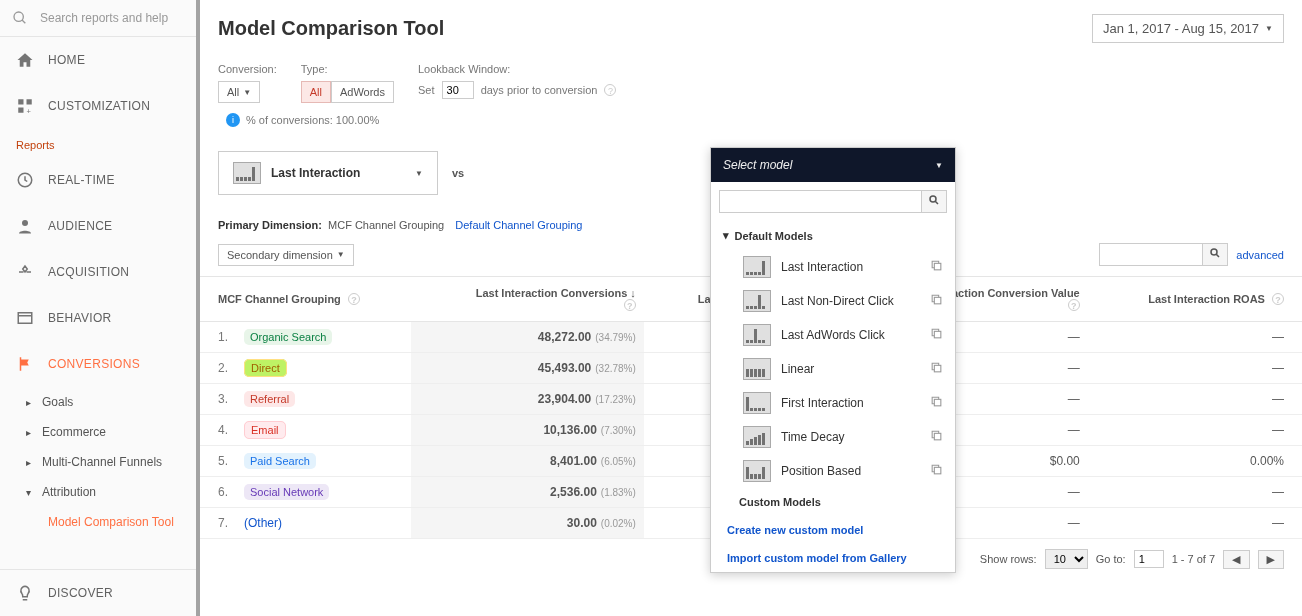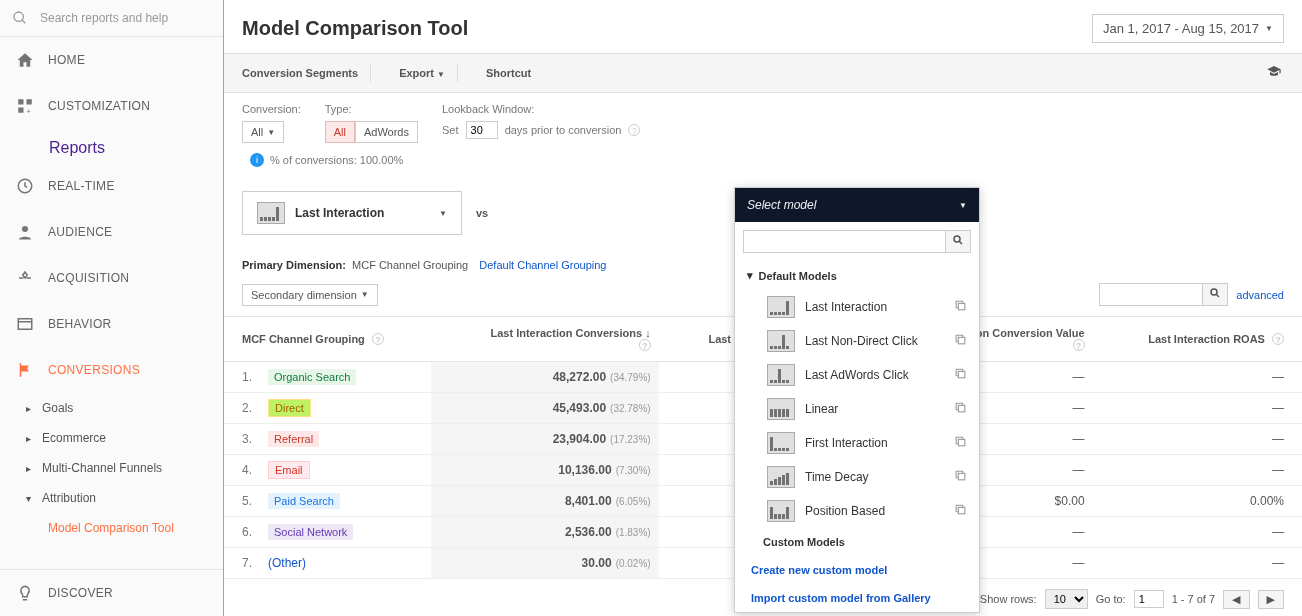--- a/index.html
+++ b/index.html
@@ -1,29 +1,29 @@
 <!DOCTYPE html>
 <html><head>
 <meta charset="utf-8">
 <style>
 * { box-sizing: border-box; margin: 0; padding: 0; }
 body { font-family: Arial, sans-serif; font-size: 12px; color: #333; background: #fff; width: 1302px; height: 616px; overflow: hidden; }
 
 .layout { display: flex; height: 100%; }
-.sidebar { width: 224px; background: #fafafa; border-right: 1px solid #a3a3a3; display: flex; flex-direction: column; }
+.sidebar { width: 200px; background: #fafafa; border-right: 4px solid #a3a3a3; display: flex; flex-direction: column; }
 .main { flex: 1; background: #fff; overflow: hidden; position: relative; }
 
 .search-bar { display: flex; align-items: center; padding: 10px 12px; border-bottom: 1px solid #e5e5e5; color: #999; }
 .search-bar svg { margin-right: 12px; }
 
 .nav-item { display: flex; align-items: center; padding: 14px 16px; color: #616161; font-size: 12px; text-transform: uppercase; font-weight: 500; cursor: pointer; letter-spacing: 0.3px; }
 .nav-item .icn { width: 18px; height: 18px; margin-right: 14px; display: flex; align-items: center; justify-content: center; }
 .nav-item.active { color: #ff7043; }
 
-.section-label { padding: 10px 16px 6px; color: #4c1d95; font-size: 16px; margin-left: 33px; }
+.section-label { padding: 10px 16px 6px; color: #c2410c; font-size: 11px; }
 .sub-item { padding: 8px 20px 8px 42px; color: #555; font-size: 12px; cursor: pointer; display:flex; align-items:center;}
 .sub-item .chev { width:10px; margin-left:-16px; margin-right:6px; font-size:10px; color:#555;}
 .sub-item.active { color: #ff7043; }
 .sidebar-bottom { margin-top: auto; border-top: 1px solid #e5e5e5; }
 
 .title-row { display: flex; align-items: center; justify-content: space-between; padding: 14px 18px 10px; }
 .title-row h1 { font-size: 20px; font-weight: bold; }
 .date-range { border: 1px solid #ccc; padding: 6px 10px; font-size: 13px; color: #555; display:flex; align-items:center; gap:6px; }
 
 .toolbar { background: #f5f5f5; border-top: 1px solid #e0e0e0; border-bottom: 1px solid #e0e0e0; padding: 6px 10px; display: flex; align-items: center; font-size: 11px; color: #555; font-weight: bold; }
@@ -69,21 +69,21 @@
 .filter-row .srch-btn { border:1px solid #ccc; border-left:none; padding:3px 6px; background:#f5f5f5;}
 .filter-row .adv { color:#1155cc; font-size:11px; cursor:pointer;}
 
 table.data { width: 100%; border-collapse: collapse; font-size: 12px; }
 table.data th { background: #fff; border-top:1px solid #e5e5e5; border-bottom:1px solid #e5e5e5; padding: 10px 8px; text-align: right; font-size: 11px; font-weight: bold; color:#555;}
 table.data th:first-child, table.data td.rownum { text-align: left; }
 table.data th.chan { text-align:left;}
 table.data td { border-bottom: 1px solid #eee; padding: 8px; text-align: right; color:#555;}
 table.data td.rownum { width:30px; padding-left:18px; color:#777;}
 table.data td.chan { text-align: left; }
-.tag { padding: 2px 6px; border-radius: 0; font-size: 11px; }
+.tag { padding: 2px 6px; border-radius: 5px; font-size: 11px; }
 .tag.organic { background: #e8f5e9; color: #0b8043; }
 .tag.direct { background: #bef264; color: #a06000; border:1px solid #ffe082;}
 .tag.referral { background: #fde7e7; color: #c53929; }
 .tag.email { background: #ffebee; color: #d93025; border:1px solid #ffcdd2;}
 .tag.paid { background: #e3f2fd; color: #1a73e8; }
 .tag.social { background: #ede7f6; color: #673ab7; }
 .lnk2 { color:#1155cc;}
 .conv-col { background:#f5f5f5; font-weight:bold;}
 .pct { font-weight:normal; color:#999; font-size:10px; margin-left:4px;}
 
@@ -203,31 +203,20 @@
 
   <div class="main">
     <div class="title-row">
       <h1>Model Comparison Tool</h1>
       <div class="date-range">
         <span>Jan 1, 2017 - Aug 15, 2017</span>
         <span style="font-size:8px">▼</span>
       </div>
     </div>
 
-    <div class="toolbar">
-      <div>Conversion Segments</div>
-      <div class="sep"></div>
-      <div><span>Export</span> <span style="font-size:8px">▼</span></div>
-      <div class="sep"></div>
-      <div>Shortcut</div>
-      <div class="cap cap-icon"><svg width="20" height="16" viewBox="0 0 24 24" fill="#555">
-            <path d="M12 3L2 8l10 5 8-4v5h2V8z"></path>
-            <path d="M6 12v4c0 2 12 2 12 0v-4l-6 3z"></path>
-          </svg></div>
-    </div>
 
     <div class="conv-row">
       <div class="conv-block">
         <div class="lbl">Conversion:</div>
         <div class="sel">
             <span>All</span> 
             <span style="font-size:8px">▼</span>
           </div>
       </div>
       <div class="conv-block">

